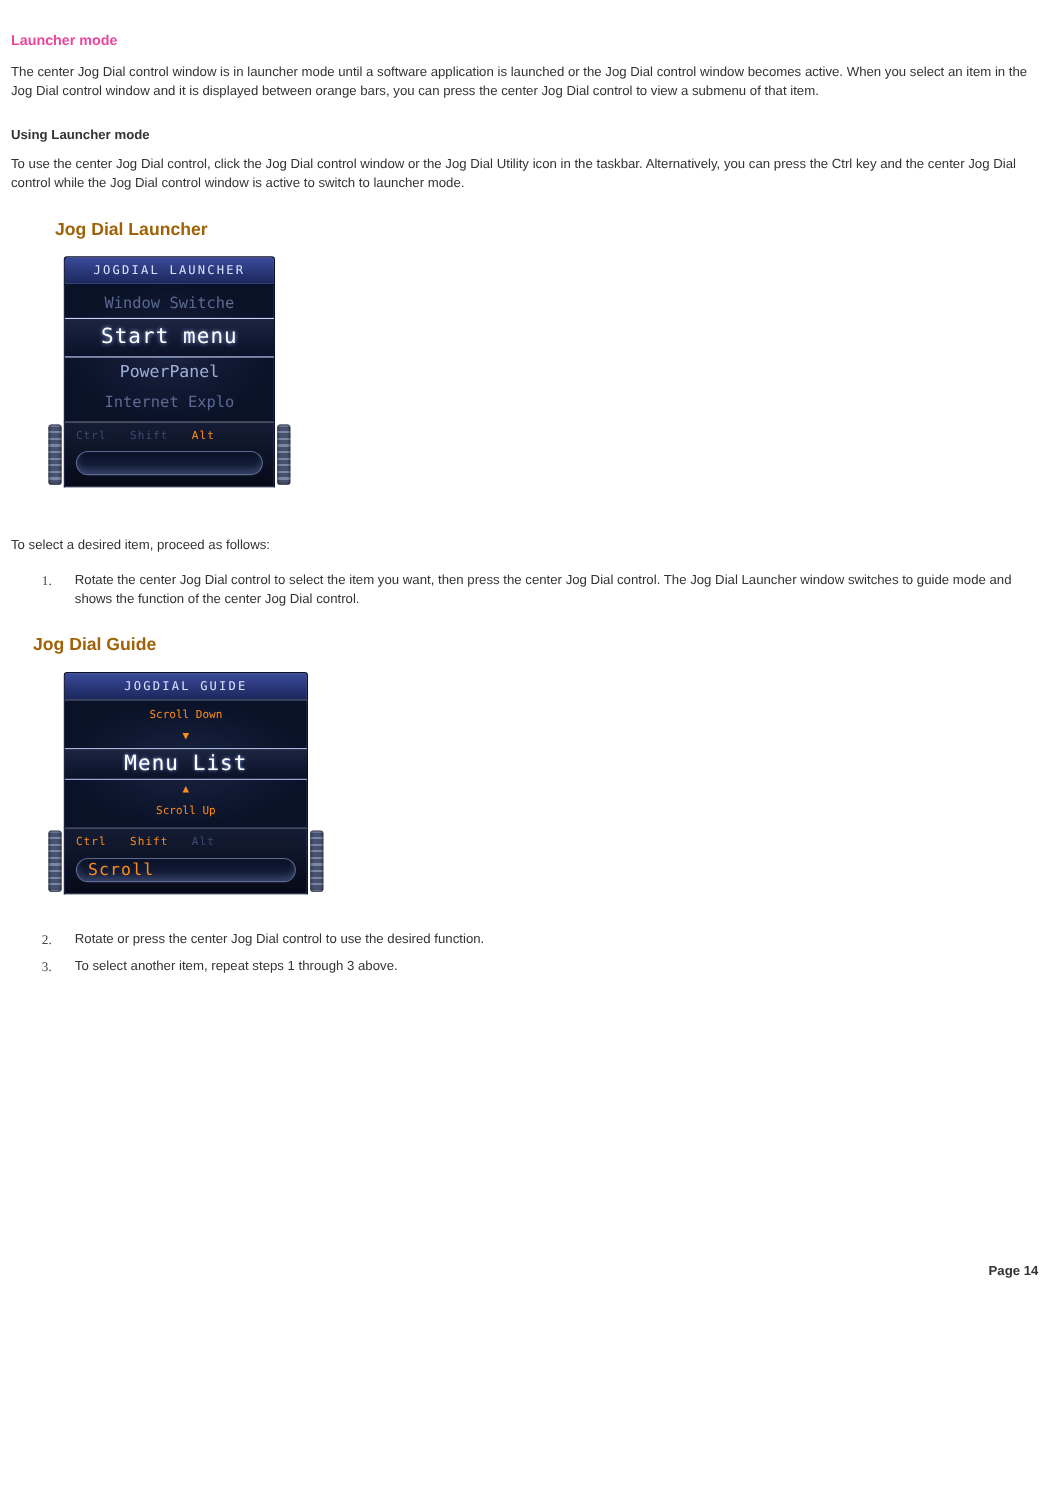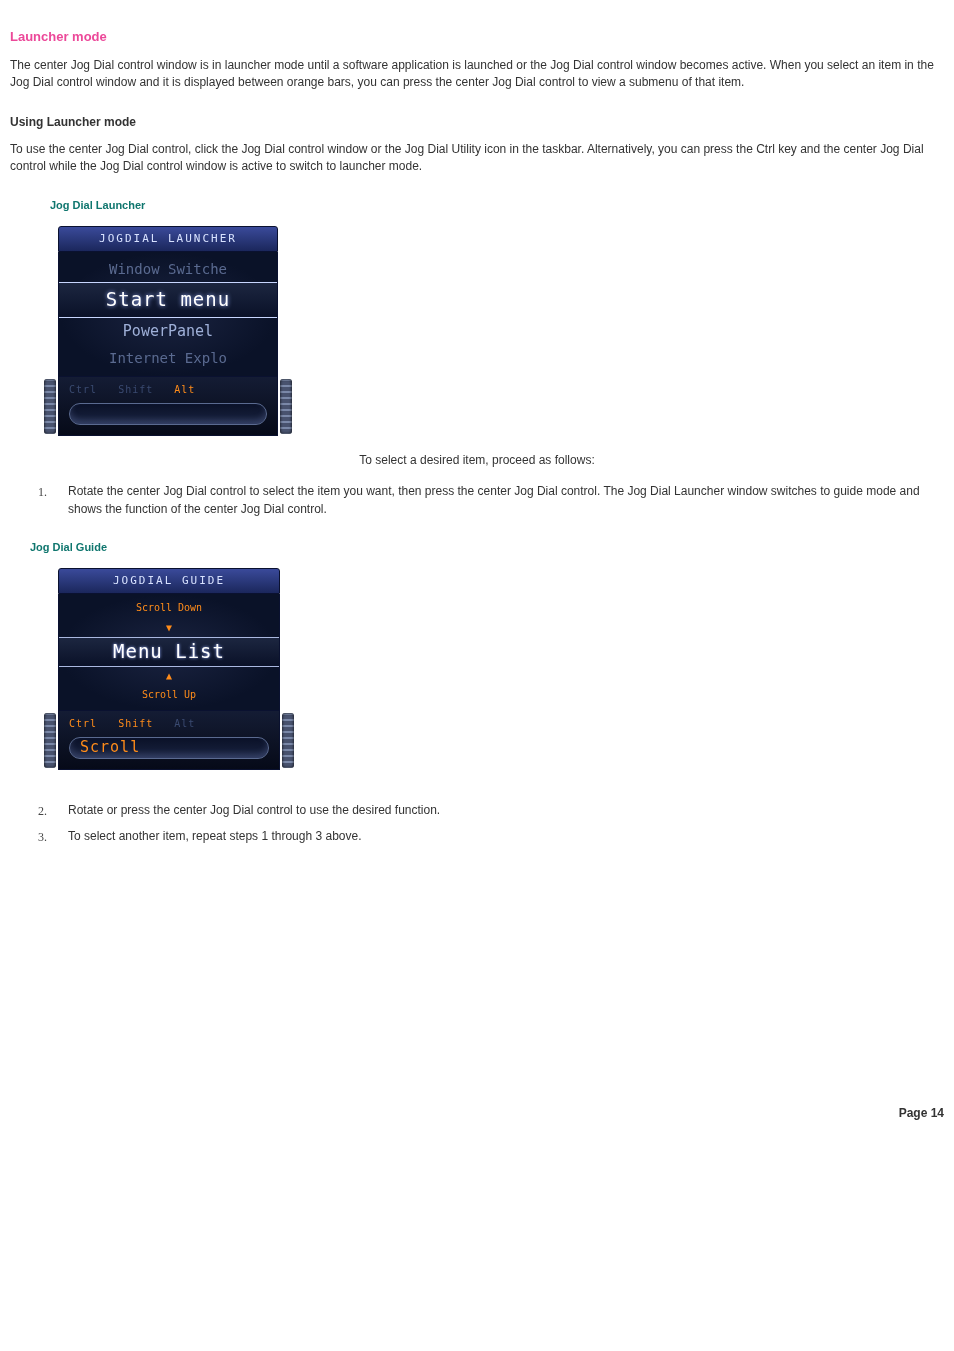--- a/index.html
+++ b/index.html
@@ -20,23 +20,23 @@
   }
   p { margin: 6px 0 14px 0; }
   .sub-heading {
     font-weight: bold;
     font-size: 12px;
     margin: 22px 0 10px 0;
     color: #333;
   }
   .fig-caption {
     font-weight: bold;
-    font-size: 11px;
+    font-size: 16px;
     margin: 22px 0 12px 40px;
-    color: #0f766e;
+    color: #a16207;
   }
   ol.steps {
     list-style: none;
     margin: 8px 0 0 0;
     padding: 0 0 0 58px;
   }
   ol.steps li {
     position: relative;
     margin: 0 0 8px 0;
     padding-left: 0;
@@ -139,21 +139,21 @@
       #7a88a8 0px, #7a88a8 2px,
       #48526e 2px, #48526e 6px
     );
     box-shadow: inset 0 0 3px #000;
   }
   .widget .side-rail.left { left: -14px; }
   .widget .side-rail.right { right: -14px; }
   .rail-wrap { position: relative; }
 
   
-  .launcher-widget { width: 220px; }
+  .launcher-widget { width: 192px; }
   .launcher-widget .panel { padding: 4px 0; }
 
   
   .guide-widget { width: 222px; }
   .guide-widget .panel { padding: 4px 0; }
   .guide-widget .orange { color: #ff8c1a; font-size: 10px; }
   .guide-widget .selected2 {
     color: #fff;
     font-size: 19px;
     border-top: 1px solid #aab8e0;
@@ -203,21 +203,21 @@
         <span class="mk dim">Shift</span>
         <span class="mk on">Alt</span>
       </div>
       <div class="slot">
         <span class="slot-text"></span>
       </div>
     </div>
   </div>
 </div>
 
-<p style="margin-top:16px;text-align:center;">To select a desired item, proceed as follows:</p>
+<p style="margin-top:44px;">To select a desired item, proceed as follows:</p>
 
 <ol class="steps">
   <li>
     <span class="num">1.</span>
     <span>Rotate the center Jog Dial control to select the item you want, then press the center Jog Dial control. The Jog Dial Launcher window switches to guide mode and shows the function of the center Jog Dial control.</span>
   </li>
 </ol>
 
 <div class="fig-caption" style="margin-left:20px;">Jog Dial Guide</div>
 

